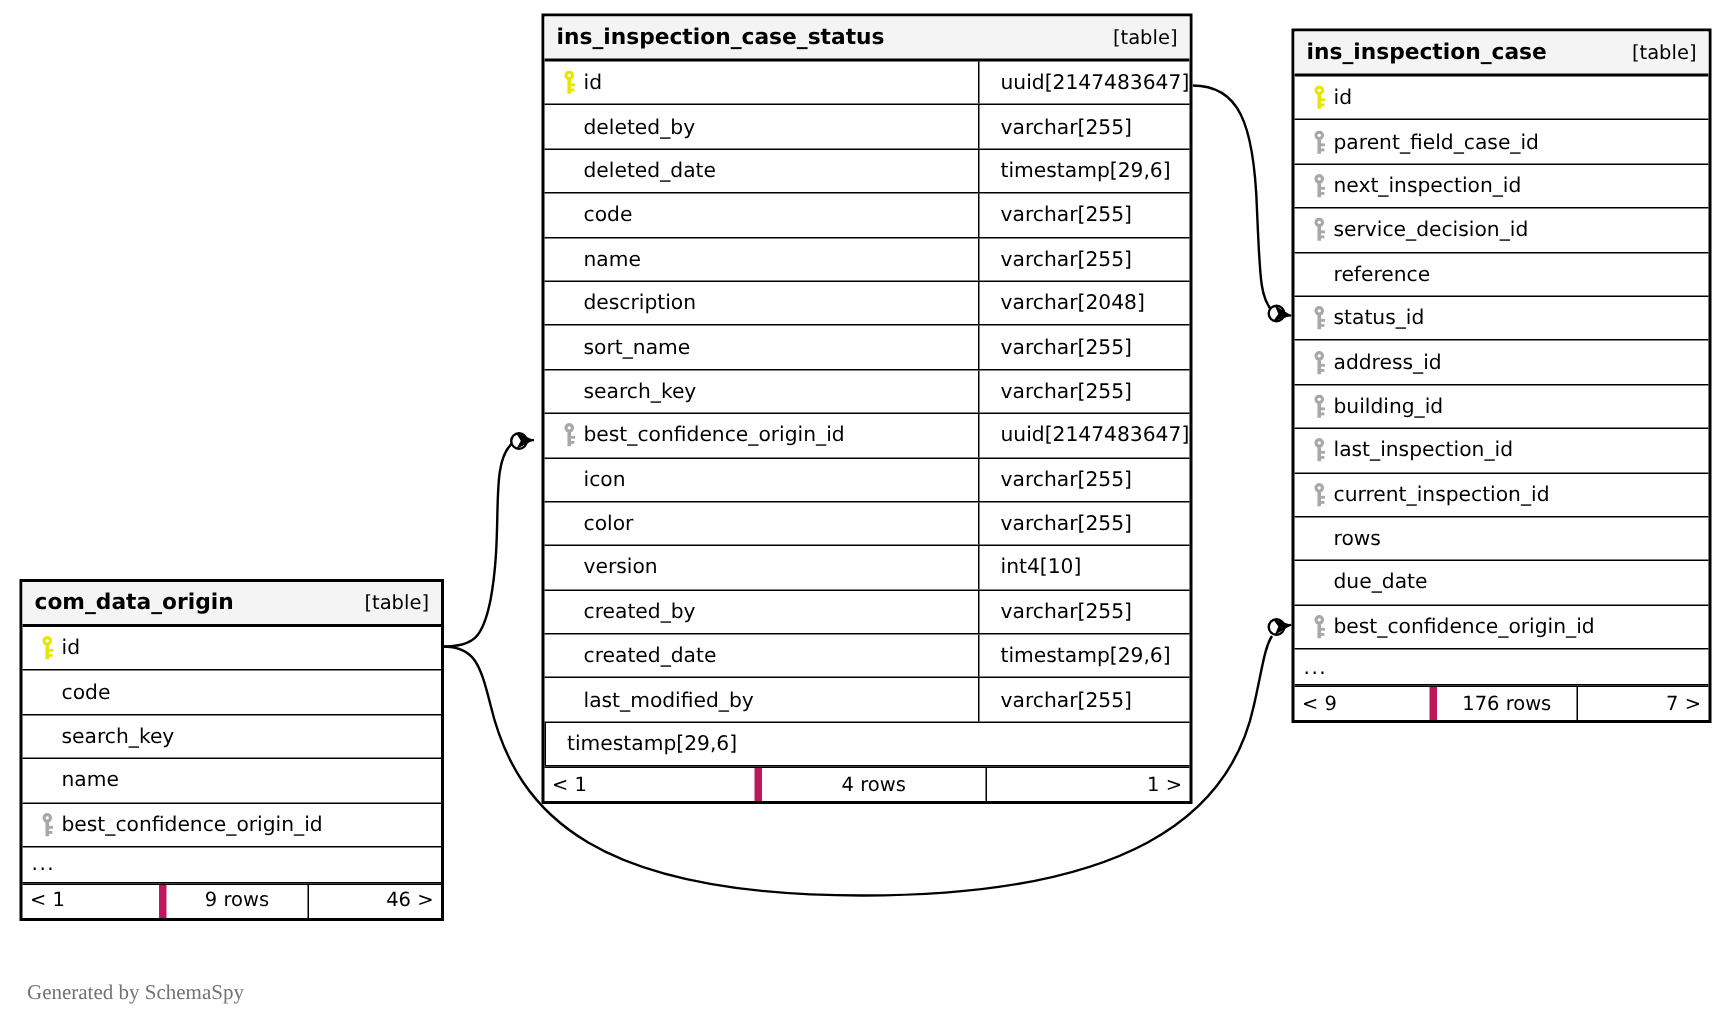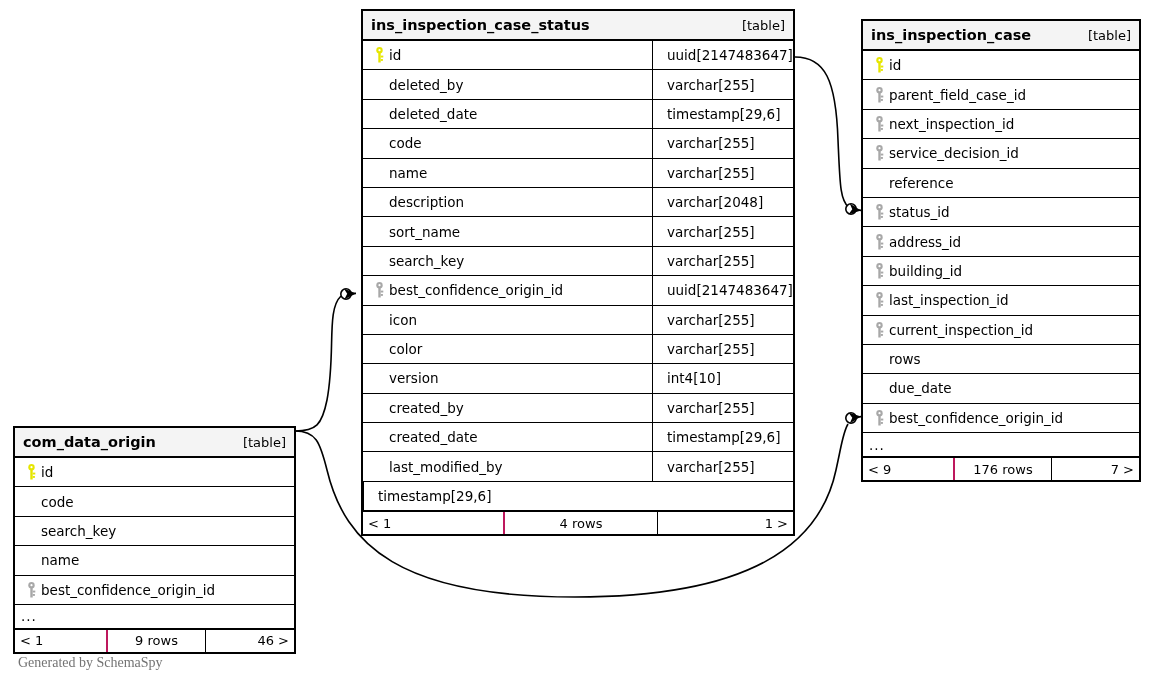--- a/index.html
+++ b/index.html
@@ -122,21 +122,21 @@
   }
   .foot-cell {
     display: flex;
     align-items: center;
     font-size: 13px;
     color: #000000;
     box-sizing: border-box;
     white-space: nowrap;
   }
   .foot-left   { justify-content: flex-start; padding-left: 5px; }
-  .foot-mid    { justify-content: center; border-left: 2px solid #be185d; border-right: 1px solid #000; }
+  .foot-mid    { justify-content: center; border-left: 5px solid #be185d; border-right: 1px solid #000; }
   .foot-right  { justify-content: flex-end; padding-right: 5px; }
 
   .credit {
     position: absolute;
     left: 18px;
     top: 655px;
     font-size: 14px;
     color: #737373;
     z-index: 3;
     font-family: Liberation Serif, serif;
@@ -478,21 +478,21 @@
         </div>
       </div>
     <div class="ellipsis-row">...</div>
     <div class="tbl-footer">
       <div class="foot-cell foot-left" style="width: 90px;">&lt; 9</div>
       <div class="foot-cell foot-mid" style="width: 99px;">176 rows</div>
       <div class="foot-cell foot-right" style="flex: 1 1 auto;">7 &gt;</div>
     </div>
   </div>
 
-  <div class="table-box" id="tbl-left" style="left:13px; top:386px; width:283px;margin-top:40px;">
+  <div class="table-box" id="tbl-left" style="left:13px; top:386px; width:283px;">
     <div class="tbl-header">
       <span class="tbl-title">com_data_origin</span>
       <span class="tbl-tag">[table]</span>
     </div>
     <div class="tbl-body">
         <div class="tbl-row">
           <div class="cell-name">
             <span class="keyslot">
               <svg width="9" height="16" viewBox="0 0 9 16" xmlns="http://www.w3.org/2000/svg">
                 <circle cx="4.5" cy="3.2" r="3.2" fill="#e6e600"></circle>

